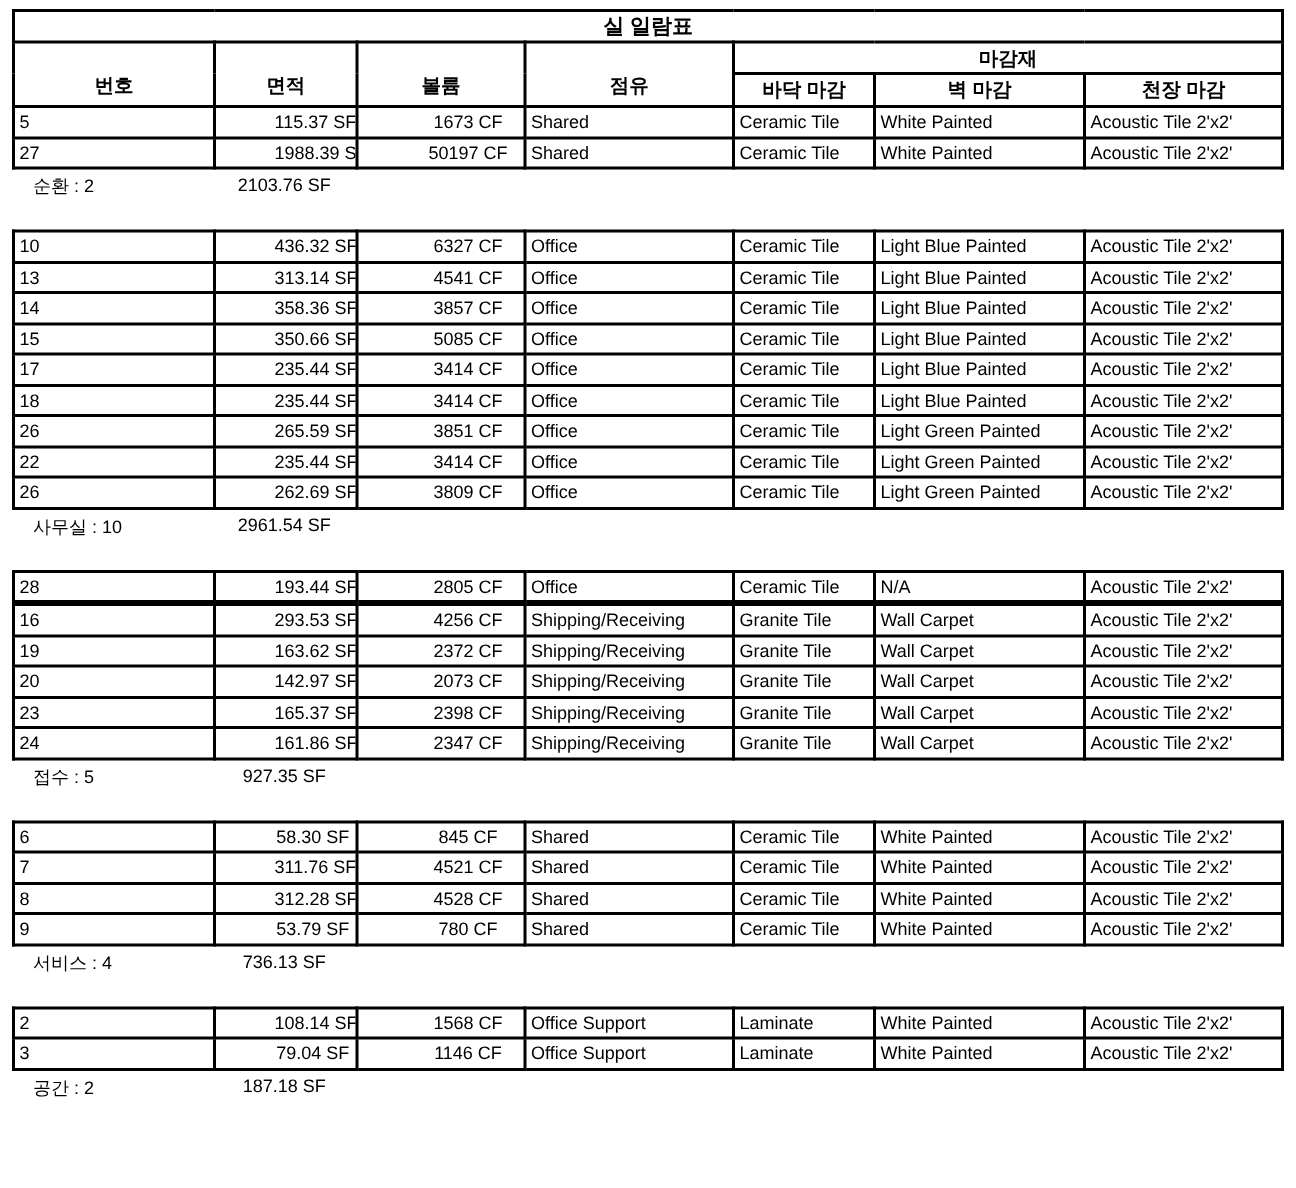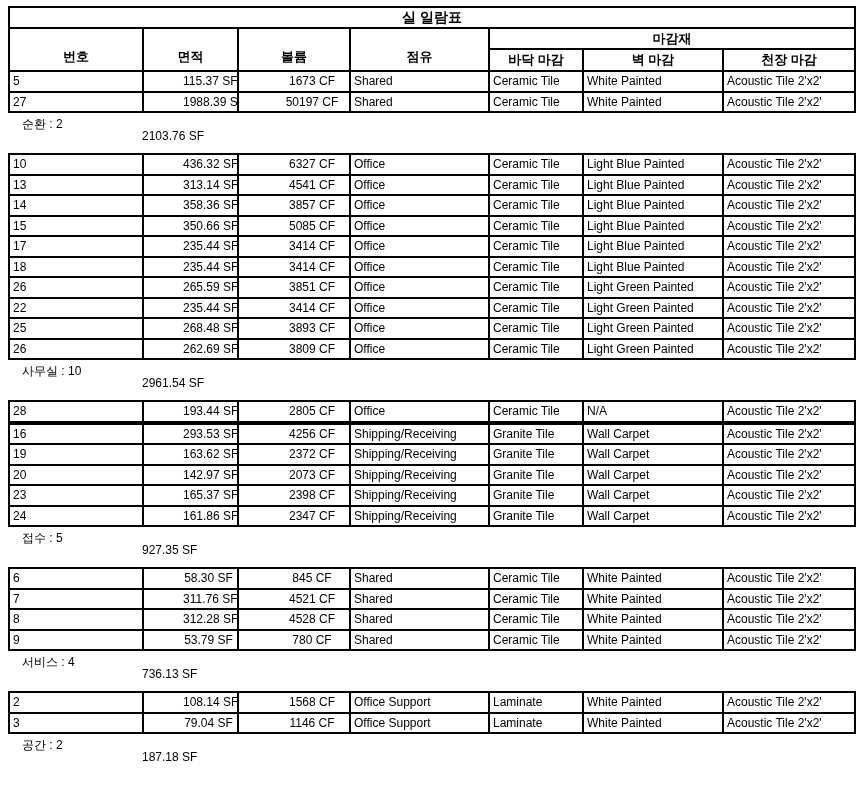--- a/index.html
+++ b/index.html
@@ -66,22 +66,23 @@
   .gf-label {
     position: absolute;
     left: -6px;
     top: 3px;
     white-space: nowrap;
     margin-left: 20px;
   }
   .gf-total {
     position: absolute;
     left: 134px;
-    top: 16px;
+    top: 3px;
     width: 95px;
+    text-align: center;
     white-space: nowrap;
   }
 </style>
 </head>
 <body>
 
 <div class="page">
 
   <table class="schedule">
     <colgroup>
@@ -214,29 +215,20 @@
           <tr>
             <td class="col0">22</td>
             <td class="col1">235.44 SF</td>
             <td class="col2">3414 CF</td>
             <td class="col3">Office</td>
             <td class="col4">Ceramic Tile</td>
             <td class="col5">Light Green Painted</td>
             <td class="col6">Acoustic Tile 2'x2'</td>
           </tr>
           <tr>
-            <td class="col0">25</td>
-            <td class="col1">268.48 SF</td>
-            <td class="col2">3893 CF</td>
-            <td class="col3">Office</td>
-            <td class="col4">Ceramic Tile</td>
-            <td class="col5">Light Green Painted</td>
-            <td class="col6">Acoustic Tile 2'x2'</td>
-          </tr>
-          <tr>
             <td class="col0">26</td>
             <td class="col1">262.69 SF</td>
             <td class="col2">3809 CF</td>
             <td class="col3">Office</td>
             <td class="col4">Ceramic Tile</td>
             <td class="col5">Light Green Painted</td>
             <td class="col6">Acoustic Tile 2'x2'</td>
           </tr>
         </tbody>
     </table>

